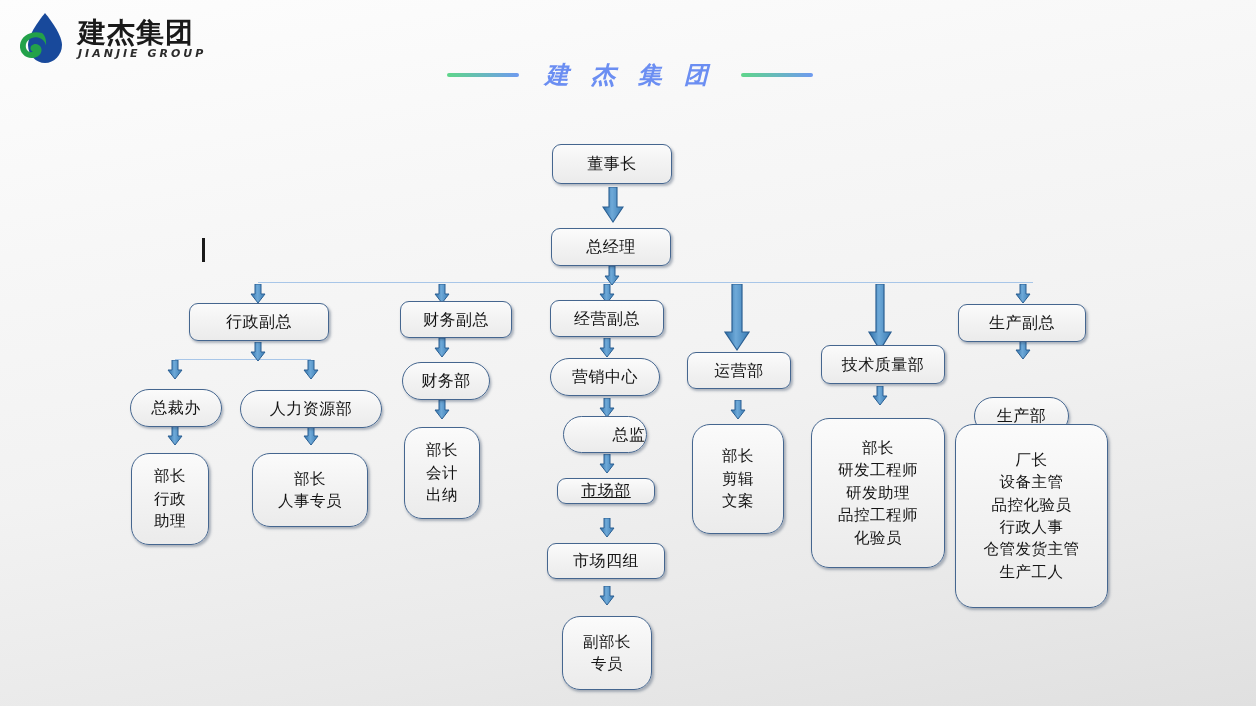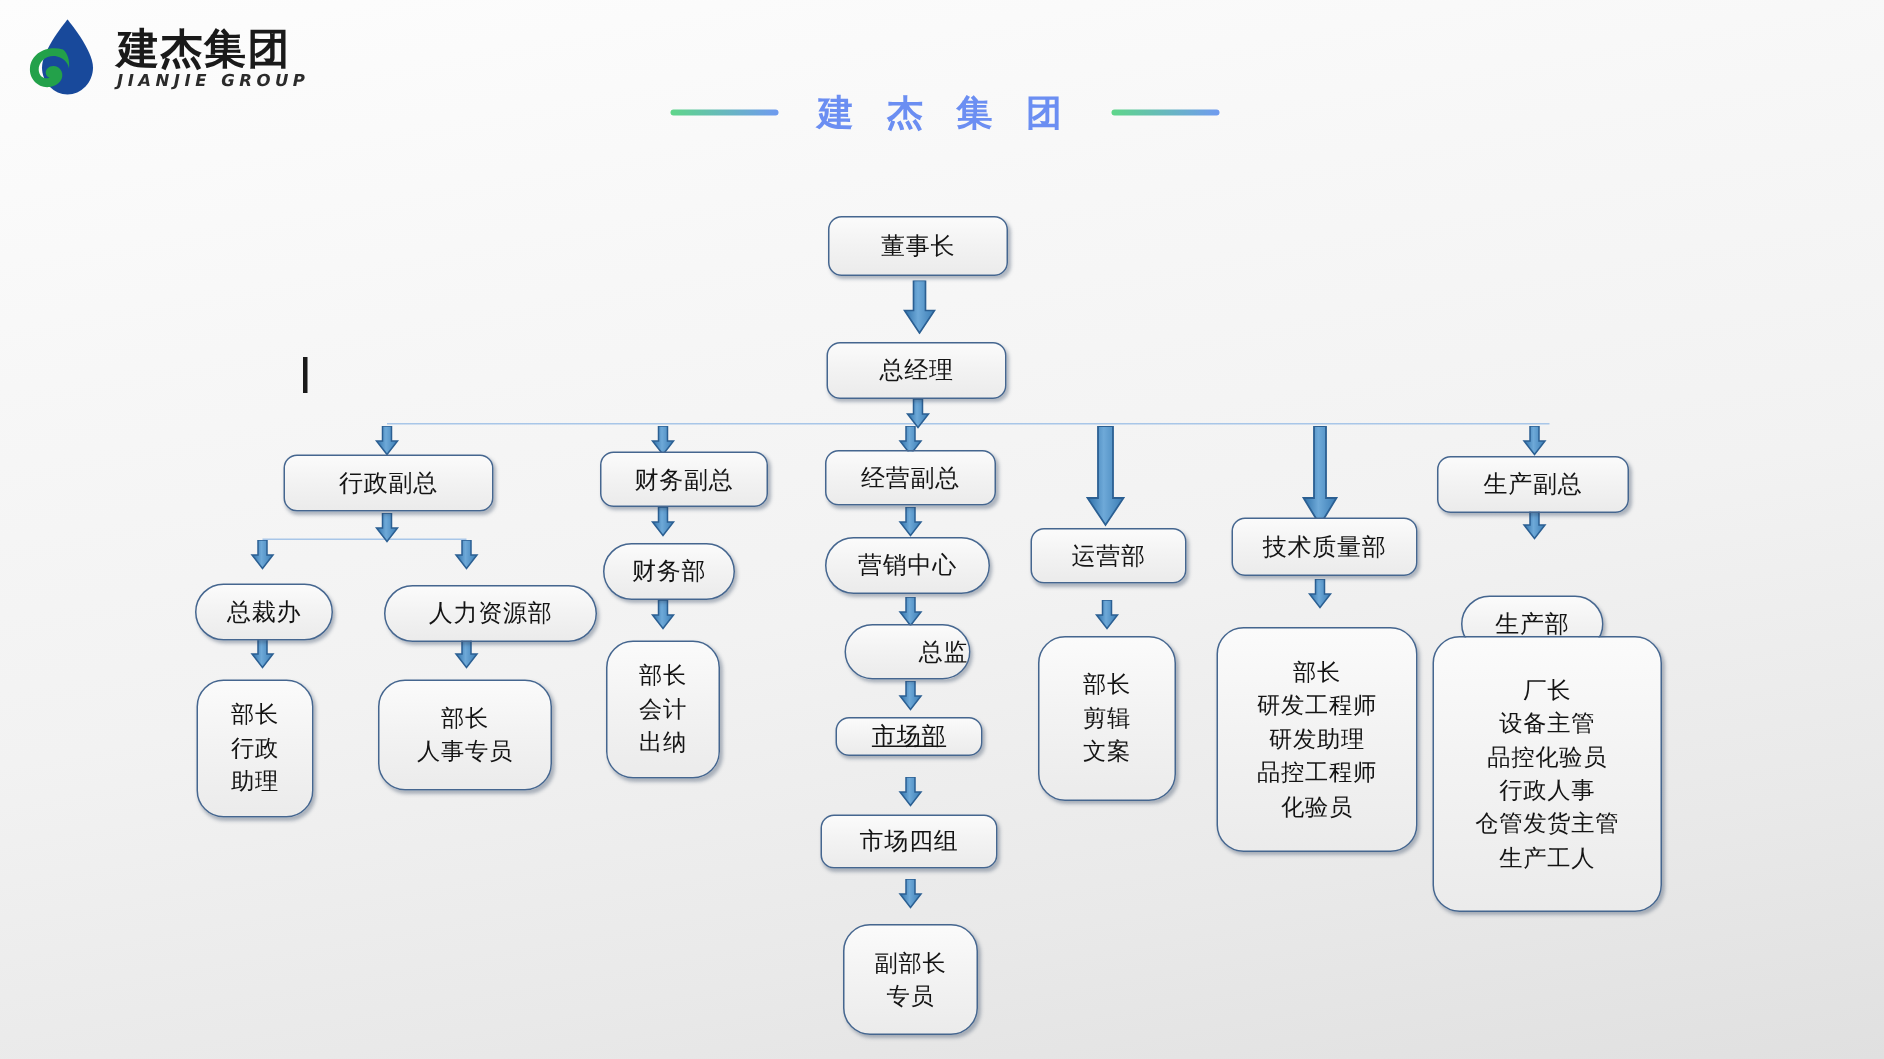--- a/index.html
+++ b/index.html
@@ -17,21 +17,21 @@
   .logo-text{margin-left:6px;display:flex;flex-direction:column;justify-content:center;}
   .logo-cn{font-size:28px;font-weight:bold;color:#1a1a1a;letter-spacing:1px;line-height:1.05;}
   .logo-en{font-size:11px;font-weight:bold;color:#2b2b2b;letter-spacing:3.0px;line-height:1.1;
            font-family:"DejaVu Sans","Liberation Sans",sans-serif;font-style:italic;}
 
   .title-row{position:absolute;left:440px;top:58px;width:380px;height:34px;
              display:flex;align-items:center;justify-content:center;gap:26px;}
   .title-rule{width:72px;height:4px;border-radius:2px;}
   .title-rule.left{background:linear-gradient(90deg,#5fd68a 0%,#6f9af0 100%);}
   .title-rule.right{background:linear-gradient(90deg,#5fd68a 0%,#6f9af0 100%);}
-  .title-text{font-size:24px;font-weight:bold;color:#6b8ef2;letter-spacing:7px;white-space:nowrap;}
+  .title-text{font-size:24px;font-weight:bold;color:#6b8ef2;letter-spacing:7px;white-space:nowrap;font-style:italic;}
 
   .caret-artifact{position:absolute;left:202px;top:238px;width:3px;height:24px;background:#1a1a1a;}
 
   
   .hline{position:absolute;height:0;border-top:1.6px solid #a8c6e8;}
   .hline.main{background:linear-gradient(90deg,#cfe0f2,#9dbfe4);}
 
   
   .arrow{position:absolute;}
   .arrow svg{display:block;}
@@ -233,21 +233,21 @@
   <div class="node r-sm" style="left:550px;top:300px;width:114px;height:37px;">经营副总</div>
 
   <div class="node r-sm" style="left:687px;top:352px;width:104px;height:37px;">运营部</div>
 
   <div class="node r-sm" style="left:821px;top:345px;width:124px;height:39px;">技术质量部</div>
 
   <div class="node r-sm" style="left:958px;top:304px;width:128px;height:38px;">生产副总</div>
 
   <div class="node r-md" style="left:130px;top:389px;width:92px;height:38px;">总裁办</div>
 
-  <div class="node r-md" style="left:240px;top:390px;width:142px;height:38px;margin-left:16px;">人力资源部</div>
+  <div class="node r-md" style="left:240px;top:390px;width:142px;height:38px;">人力资源部</div>
 
   <div class="node r-md" style="left:402px;top:362px;width:88px;height:38px;">财务部</div>
 
   <div class="node r-md" style="left:550px;top:358px;width:110px;height:38px;">营销中心</div>
 
   <div class="node r-md" style="left:563px;top:416px;width:84px;height:37px;padding-left:48px;">总监</div>
 
   <div class="node r-sm" style="left:557px;top:478px;width:98px;height:26px;text-decoration:underline;">市场部</div>
 
   <div class="node r-sm" style="left:547px;top:543px;width:118px;height:36px;">市场四组</div>

